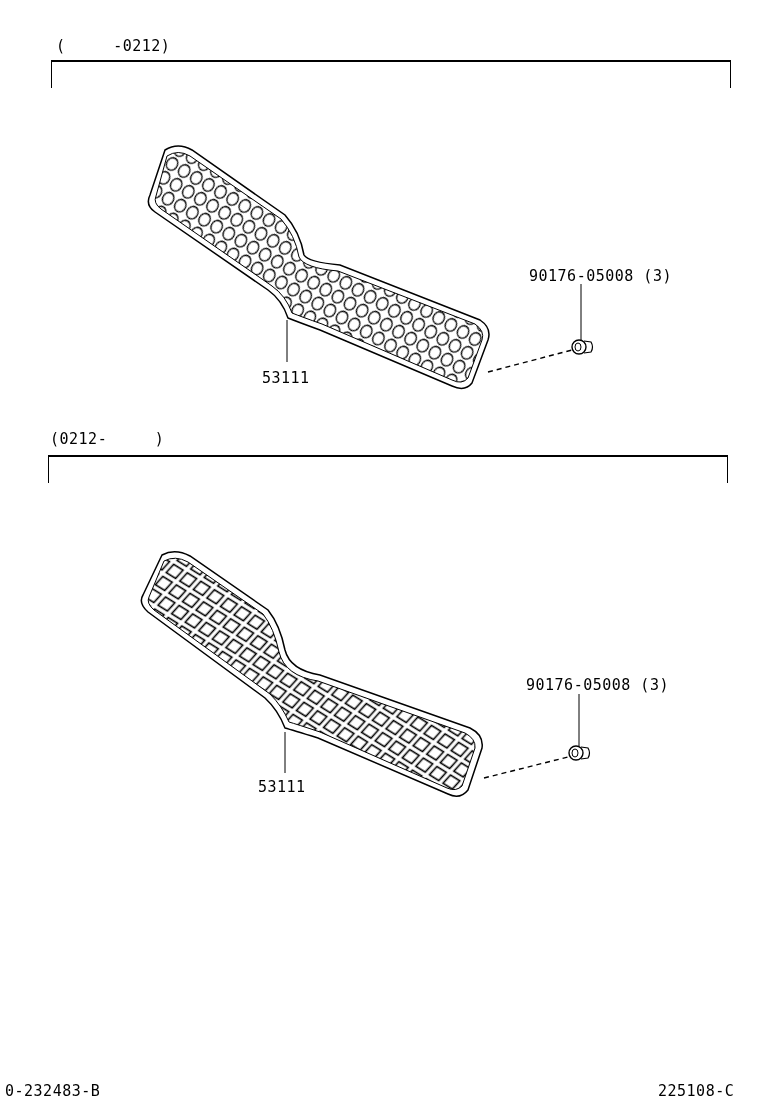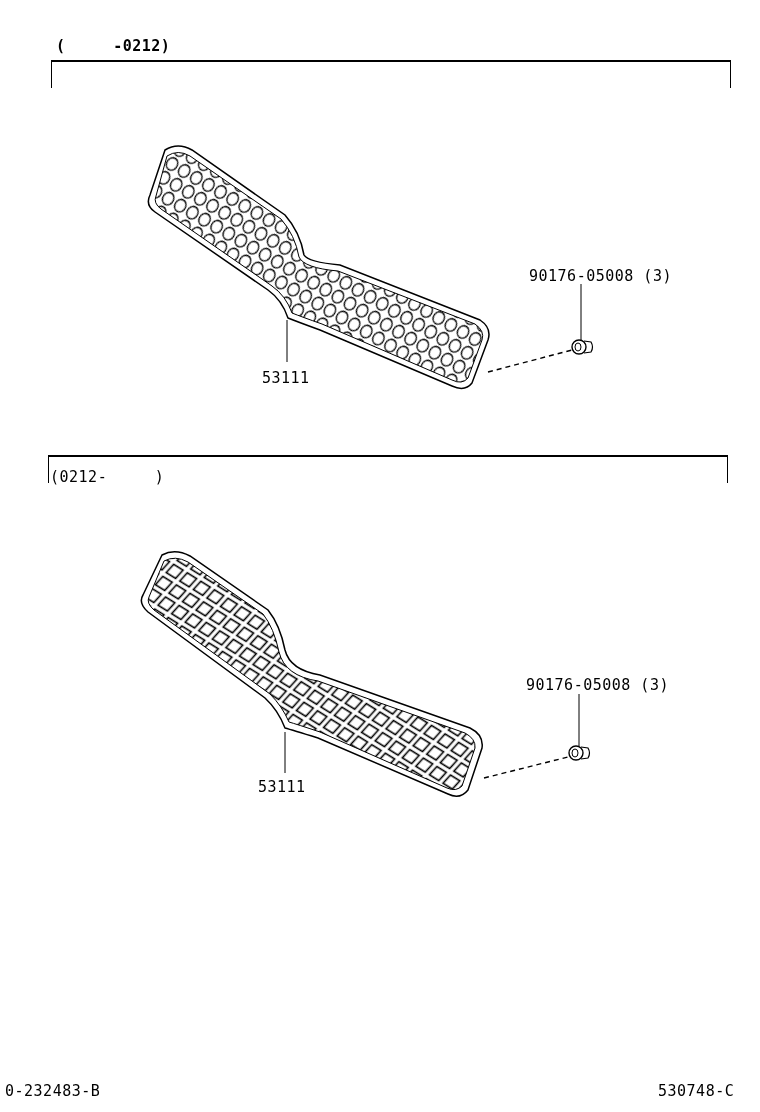--- a/index.html
+++ b/index.html
@@ -5,24 +5,24 @@
     html, body { margin: 0; padding: 0; background: #ffffff; }
     body { width: 760px; height: 1112px; position: relative; overflow: hidden;
            font-family: "DejaVu Sans Mono", "Liberation Mono", monospace; color: #000; }
     .txt { position: absolute; font-size: 15px; line-height: 16px; white-space: pre; letter-spacing: 0.5px; }
     .bracket { position: absolute; border-top: 2px solid #000; border-left: 1px solid #000; border-right: 1px solid #000; height: 26px; }
     svg.drawing { position: absolute; left: 0; top: 0; }
   </style>
 </head>
 <body>
 
-<div class="txt" style="left:56px;top:38px;font-weight:bold;">(     -0212)</div>
+<div class="txt" style="left:56px;top:38px;">(     -0212)</div>
 <div class="bracket" style="left:51px;top:60px;width:678px;"></div>
 
-<div class="txt" style="left:50px;top:431px;margin-top:38px;">(0212-     )</div>
+<div class="txt" style="left:50px;top:431px;">(0212-     )</div>
 <div class="bracket" style="left:48px;top:455px;width:678px;"></div>
 
 <svg class="drawing" width="760" height="1112" viewBox="0 0 760 1112">
   <defs>
     <clipPath id="clip1">
       <path d="M165,150 Q178,142 192,150 L285,215 Q300,232 304,255 Q308,262 340,265 L480,320 Q492,328 488,340 L472,383 Q465,392 452,386 L320,330 Q298,322 288,318 Q282,300 268,290 L155,212 Q145,205 150,195 Z"></path>
     </clipPath>
     <clipPath id="clip2">
       <path d="M162,555 Q175,548 190,556 L268,610 Q280,625 285,650 Q290,670 320,675 L470,728 Q484,735 482,748 L468,790 Q460,800 448,794 L318,738 Q292,730 285,728 Q278,710 265,698 L148,612 Q138,603 143,595 Z"></path>
     </clipPath>
@@ -60,13 +60,13 @@
   </g>
   <line x1="579" y1="694" x2="579" y2="746" stroke="#000" stroke-width="1"></line>
 </svg>
 
 <div class="txt" style="left:262px;top:370px;">53111</div>
 <div class="txt" style="left:529px;top:268px;">90176-05008 (3)</div>
 <div class="txt" style="left:258px;top:779px;">53111</div>
 <div class="txt" style="left:526px;top:677px;">90176-05008 (3)</div>
 
 <div class="txt" style="left:5px;top:1083px;">0-232483-B</div>
-<div class="txt" style="left:658px;top:1083px;">530748-C</div>
+<div class="txt" style="left:658px;top:1083px;">225108-C</div>
 
 </body></html>

